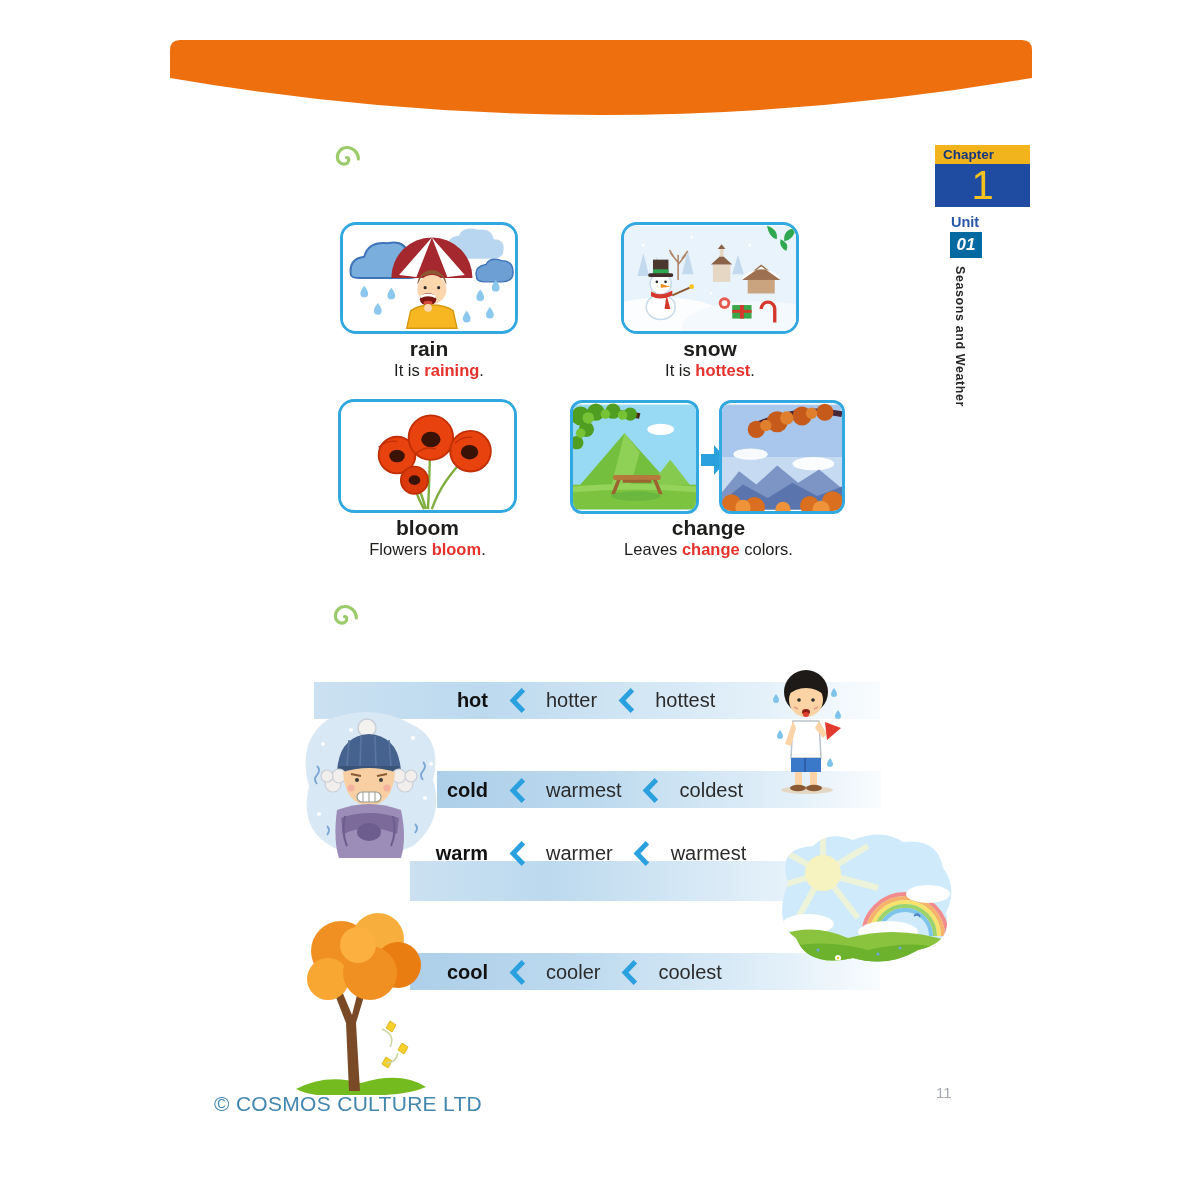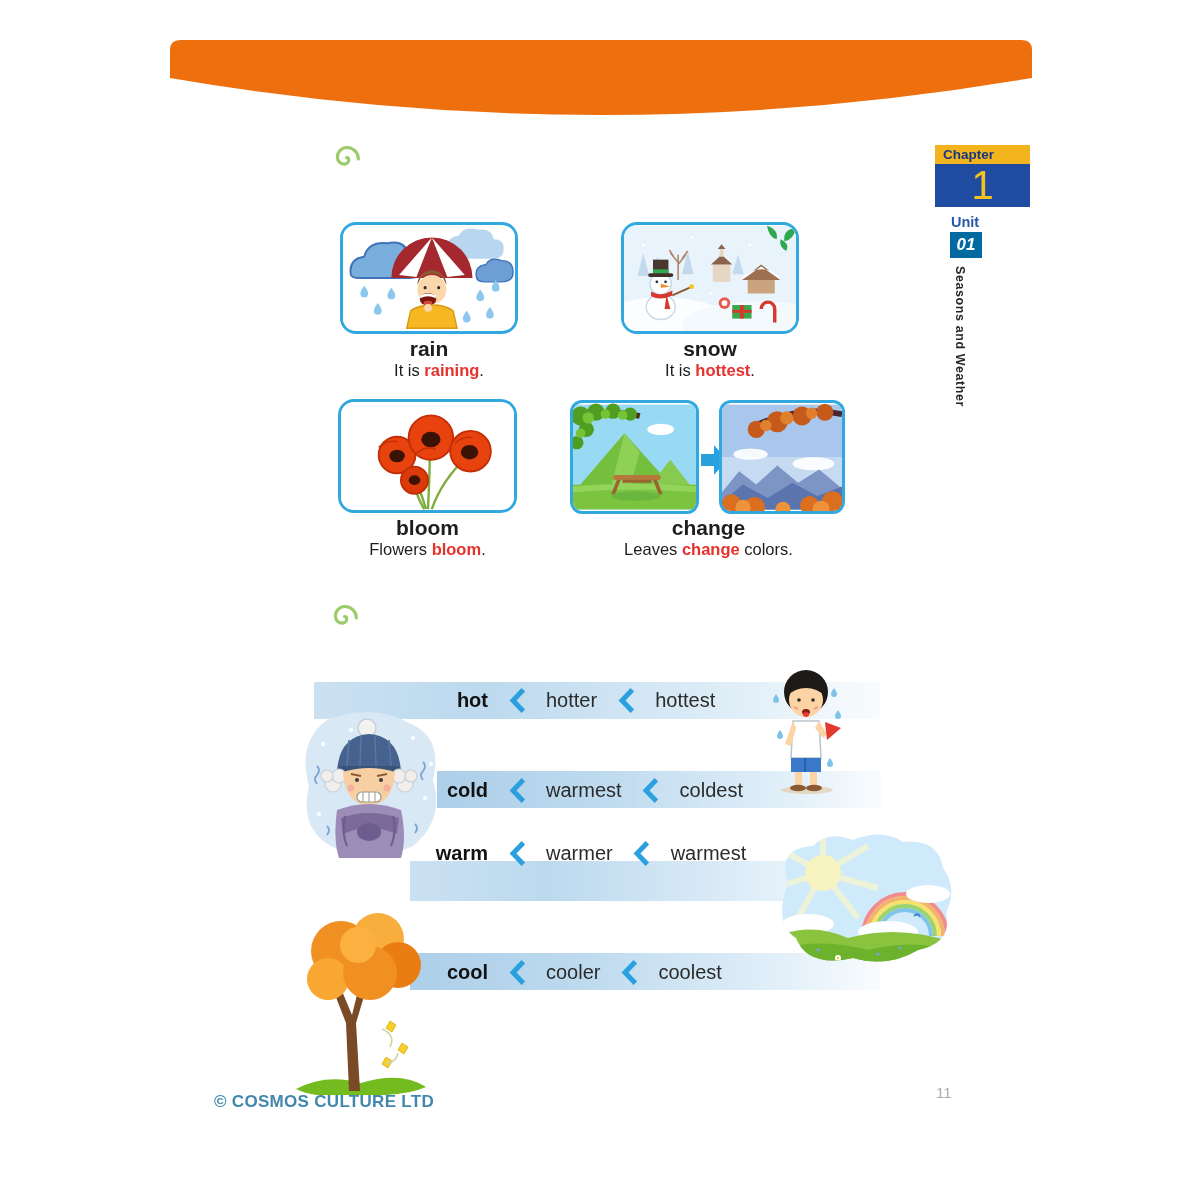--- a/index.html
+++ b/index.html
@@ -39,21 +39,21 @@
   
   .wf-band{height:37px;}
   .band-grad-a{background:linear-gradient(90deg,#CBE1F2 0%,#BCD9EE 30%,#E3F0F9 78%,#F9FCFE 100%);}
   .band-grad-b{background:linear-gradient(90deg,#ADCFE9 0%,#BCD9EE 35%,#E3F0F9 80%,#F9FCFE 100%);}
 
   .wf-row{left:380px;width:430px;height:26px;display:flex;align-items:center;gap:12px;}
   .wf-base{width:108px;text-align:right;font-weight:bold;font-size:20px;color:#111;}
   .wf-chev{width:34px;display:flex;justify-content:center;align-items:center;}
   .wf-word{font-size:20px;color:#2b2b2b;}
 
-  .footer-copy{left:214px;top:1092px;color:#4287AE;font-weight:bold;font-size:17px;letter-spacing:0.3px;}
+  .footer-copy{left:214px;top:1092px;color:#4287AE;font-weight:normal;font-size:21px;letter-spacing:0.3px;}
   .page-num{left:936px;top:1084px;color:#A7ABB0;font-size:15px;}
 </style>
 </head>
 <body>
 
 <div class="page">
 
   <svg class="abs top-band" width="862" height="120" viewBox="0 0 862 120">
     <path d="M10,0 H852 Q862,0 862,10 V38 Q431,112 0,38 V10 Q0,0 10,0 Z" fill="#ED6F0D"></path>
   </svg>

